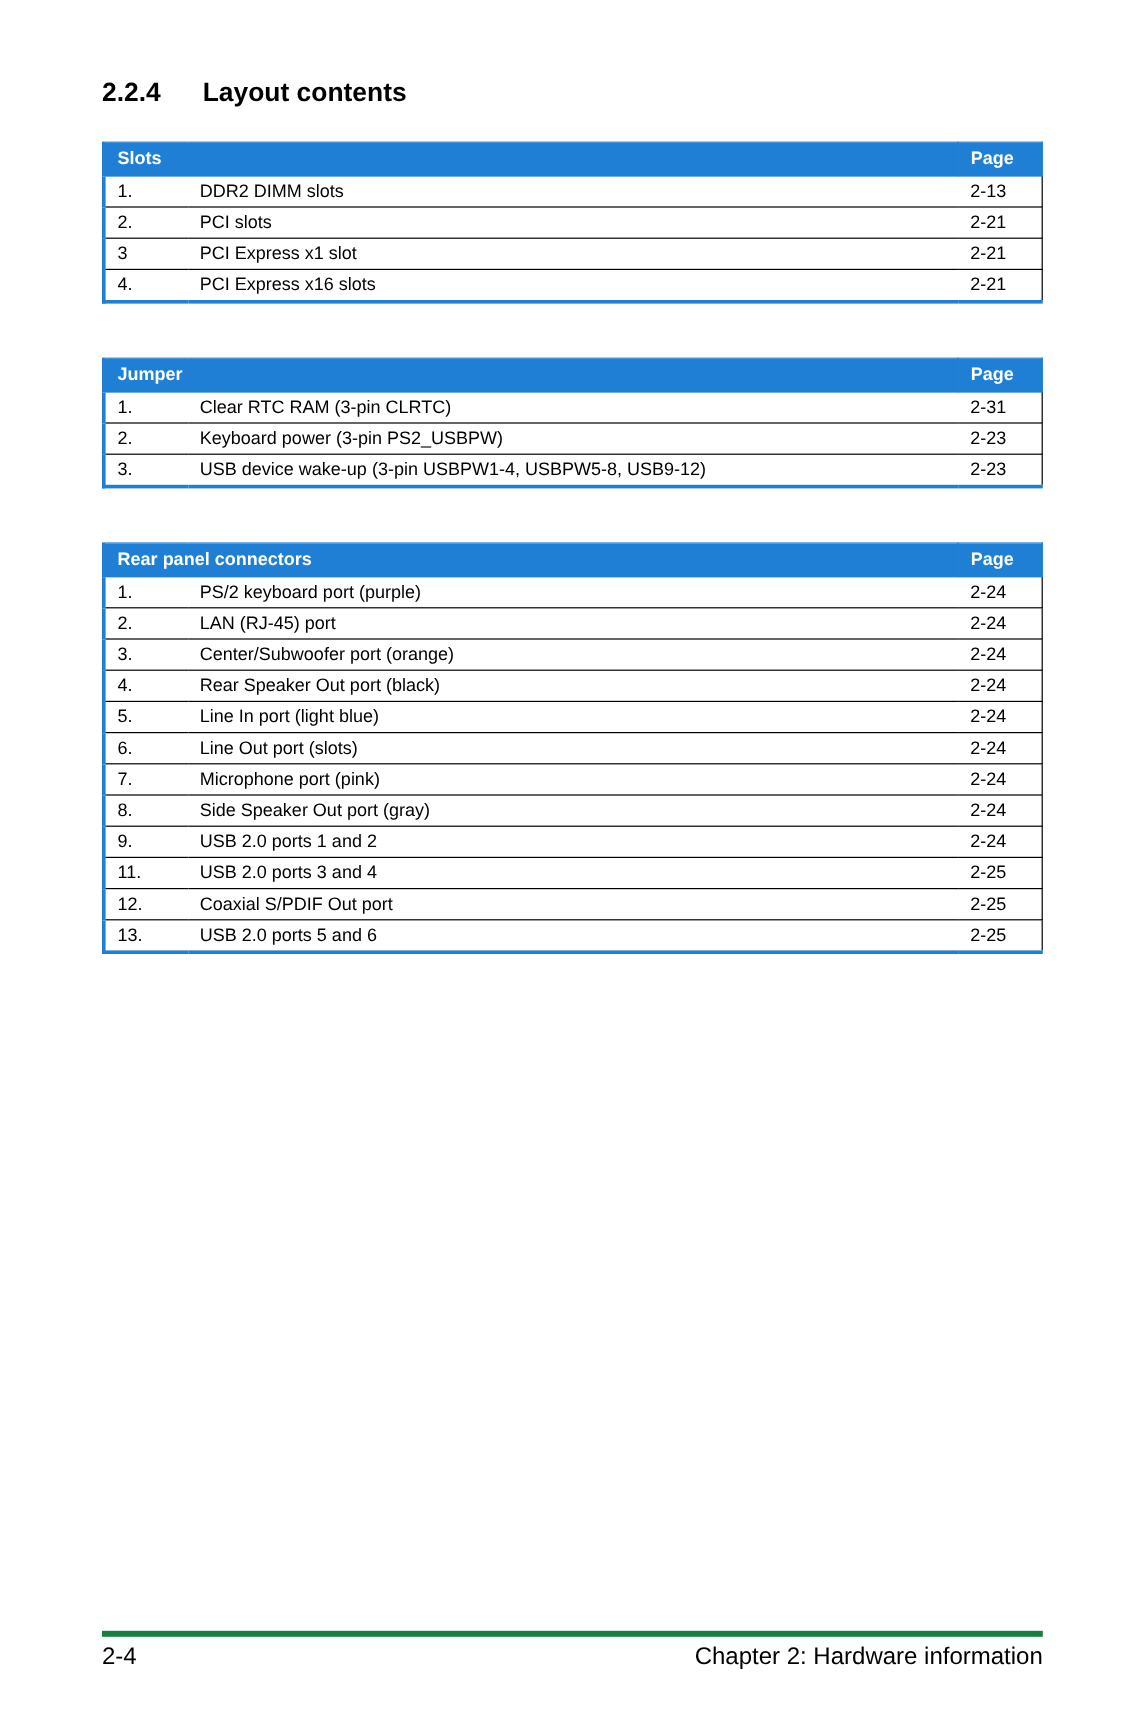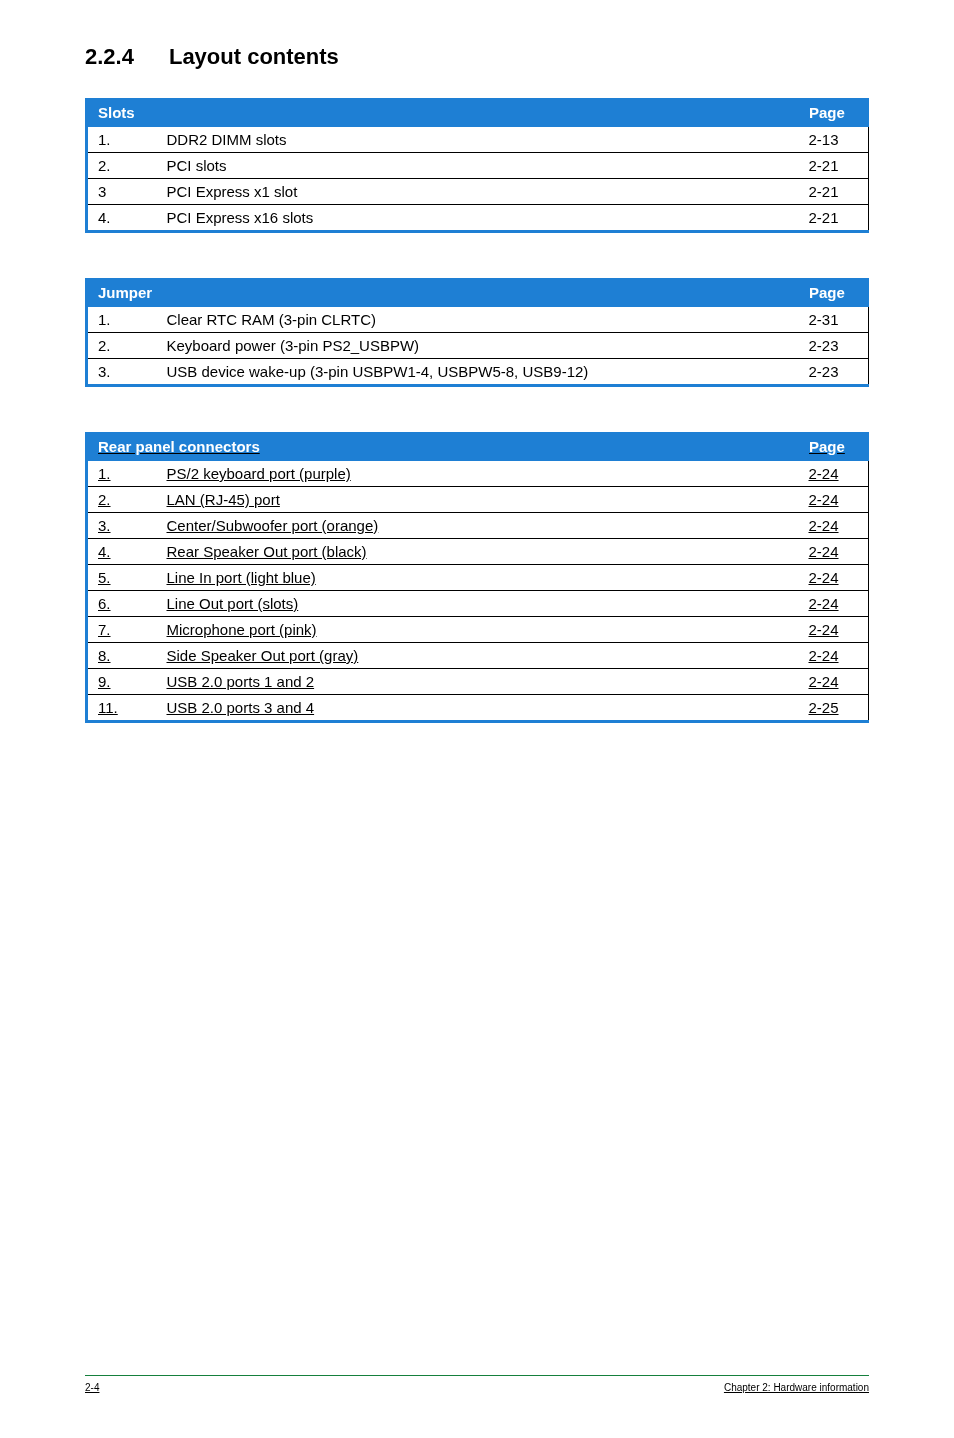--- a/index.html
+++ b/index.html
@@ -8,21 +8,21 @@
     box-sizing: border-box;
   }
   body {
     font-family: Arial, Helvetica, sans-serif;
     background: #fff;
     width: 954px;
     height: 1438px;
     position: relative;
   }
   .page {
-    padding: 44px 85px 0 85px;
+    padding: 64px 85px 0 85px;
   }
   .section-heading {
     font-size: 22px;
     font-weight: bold;
     margin-bottom: 20px;
     color: #000;
   }
   .section-number {
     display: inline-block;
     margin-right: 35px;
@@ -74,27 +74,26 @@
     border-left: 3px solid #1e7fd4;
   }
   thead th:last-child {
     border-right: 1px solid #1e7fd4;
   }
   .footer {
     position: absolute;
     bottom: 45px;
     left: 85px;
     right: 85px;
-    border-top: 1px solid #15803d;
+    border-top: 5px solid #15803d;
     padding-top: 6px;
-    font-size: 10px;
+    font-size: 20px;
     color: #000;
     display: flex;
     justify-content: space-between;
-    text-decoration: underline;
   }
 </style>
 </head>
 <body>
 
 <div class="page">
 
   <h2 class="section-heading">
     <span class="section-number">2.2.4</span><span>Layout contents</span>
   </h2>
@@ -149,21 +148,21 @@
         <td class="page-cell">2-23</td>
       </tr>
         <tr>
         <td class="num-col">3.</td>
         <td>USB device wake-up (3-pin USBPW1-4, USBPW5-8, USB9-12)</td>
         <td class="page-cell">2-23</td>
       </tr>
       </tbody>
   </table>
 
-  <table style="margin-top:30px;text-decoration:underline;">
+  <table style="margin-top:30px;">
     <thead>
       <tr>
         <th colspan="2">Rear panel connectors</th>
         <th class="page-col">Page</th>
       </tr>
     </thead>
     <tbody>
         <tr>
         <td class="num-col">1.</td>
         <td>PS/2 keyboard port (purple)</td>
@@ -207,20 +206,30 @@
         <tr>
         <td class="num-col">9.</td>
         <td>USB 2.0 ports 1 and 2</td>
         <td class="page-cell">2-24</td>
       </tr>
         <tr>
         <td class="num-col">11.</td>
         <td>USB 2.0 ports 3 and 4</td>
         <td class="page-cell">2-25</td>
       </tr>
+        <tr>
+        <td class="num-col">12.</td>
+        <td>Coaxial S/PDIF Out port</td>
+        <td class="page-cell">2-25</td>
+      </tr>
+        <tr>
+        <td class="num-col">13.</td>
+        <td>USB 2.0 ports 5 and 6</td>
+        <td class="page-cell">2-25</td>
+      </tr>
       </tbody>
   </table>
 
 </div>
 
 <div class="footer">
   <span>2-4</span>
   <span>Chapter 2: Hardware information</span>
 </div>
 

